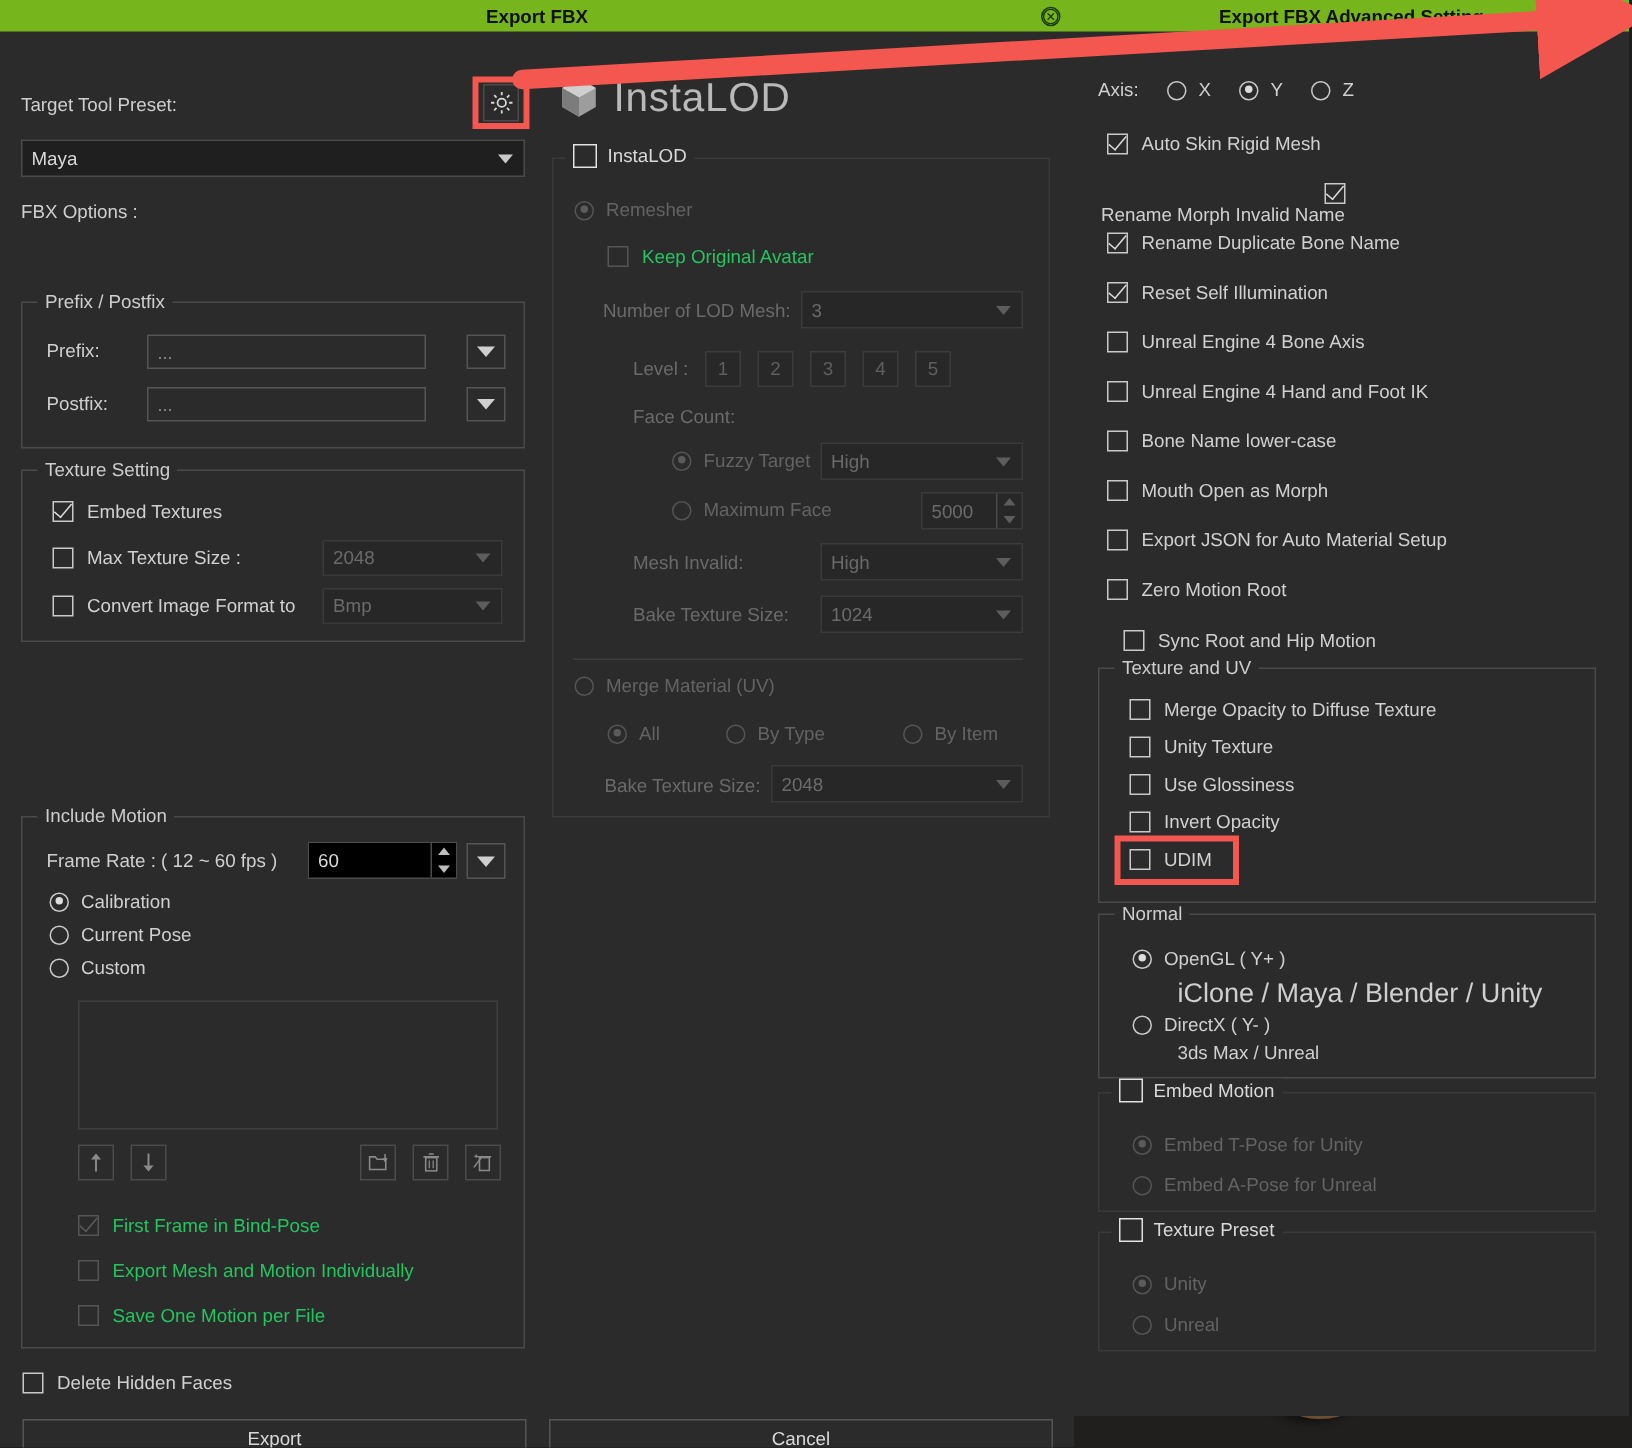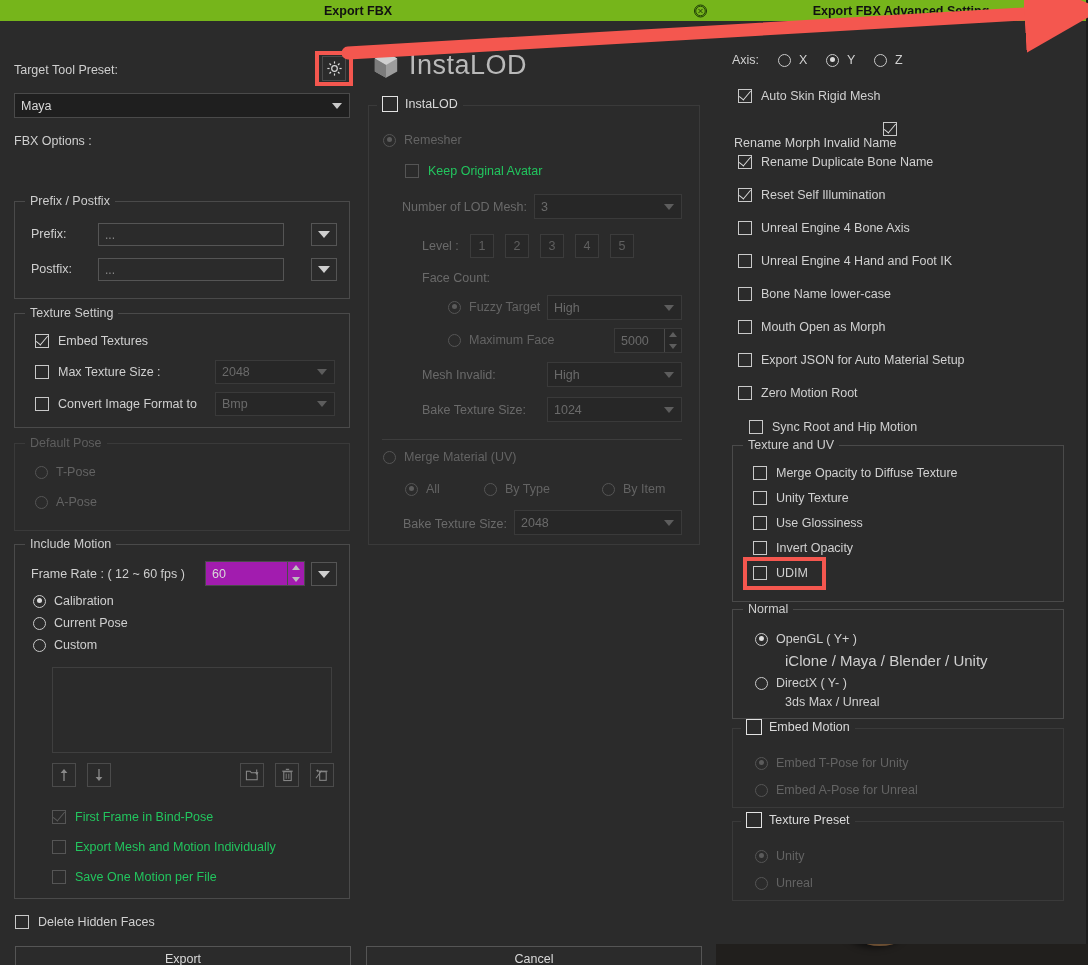--- a/index.html
+++ b/index.html
@@ -146,21 +146,21 @@
     font-size: 12.5px; display: flex; align-items: center; justify-content: center;
     cursor: pointer; font-family: "Liberation Sans", sans-serif;
   }
 
   .iconbtn {
     width: 24px; height: 24px; border: 1px solid #4b4b4b; background: #2b2b2b;
     display: flex; align-items: center; justify-content: center; cursor: pointer;
   }
 
   .spin {
-    height: 25px; background: #a21caf; border: 1px solid #4a4a4a;
+    height: 25px; background: #000000; border: 1px solid #4a4a4a;
     display: flex; align-items: center; font-size: 12.5px; color: #d9d9d9; padding-left: 6px;
     position: relative;
   }
   .spin.dim { color: #6a6a6a; border-color:#3a3a3a; background:#272727;}
   .spin .arrows {
     position: absolute; right: 0; top: 0; bottom: 0; width: 17px;
     border-left: 1px solid #4a4a4a; display: flex; flex-direction: column;
   }
   .spin .arrows div { flex: 1; display: flex; align-items: center; justify-content: center; cursor:pointer;}
   .spin .arrows .up { width:0;height:0;border-left:4px solid transparent;border-right:4px solid transparent;border-bottom:5px solid #bdbdbd;}
@@ -284,31 +284,20 @@
         <div class="cb" style="position:absolute;left:20px;top:83px;">
           <span class="box"></span>
           <span class="txt">Convert Image Format to</span>
         </div>
         <div class="combo dim" style="position:absolute;left:200px;top:78px;width:120px;height:24px;">
           <span>Bmp</span>
           <span class="caret"></span>
         </div>
       </div>
 
-      <div class="group dim" style="left:14px;top:422px;width:336px;height:88px;">
-        <span class="gtitle">Default Pose</span>
-        <div class="rb dim" style="position:absolute;left:20px;top:21px;">
-          <span class="dot"></span>
-          <span class="txt">T-Pose</span>
-        </div>
-        <div class="rb dim" style="position:absolute;left:20px;top:51px;">
-          <span class="dot"></span>
-          <span class="txt">A-Pose</span>
-        </div>
-      </div>
 
       <div class="group" style="left:14px;top:523px;width:336px;height:355px;">
         <span class="gtitle">Include Motion</span>
 
         <div class="lbl" style="position:absolute;left:16px;top:22px;">Frame Rate : ( 12 ~ 60 fps )</div>
         <div class="spin" style="position:absolute;left:190px;top:16px;width:100px;">
           <span>60</span>
           <span class="arrows">
             <div>
                 <i class="up"></i>
@@ -606,21 +595,21 @@
         </div>
         <div class="hl" style="left:10px;top:111px;width:83px;height:33px;"></div>
       </div>
 
       <div class="group" style="left:16px;top:588px;width:332px;height:110px;">
         <span class="gtitle">Normal</span>
         <div class="rb" style="position:absolute;left:22px;top:22px;">
           <span class="dot on"></span>
           <span class="txt">OpenGL ( Y+ )</span>
         </div>
-        <div class="lbl" style="position:absolute;left:52px;top:42px;font-size:15px;">iClone / Maya / Blender / Unity</div>
+        <div class="lbl" style="position:absolute;left:52px;top:42px;font-size:18px;">iClone / Maya / Blender / Unity</div>
         <div class="rb" style="position:absolute;left:22px;top:66px;">
           <span class="dot"></span>
           <span class="txt">DirectX ( Y- )</span>
         </div>
         <div class="lbl" style="position:absolute;left:52px;top:85px;font-size:12.5px;">3ds Max / Unreal</div>
       </div>
 
       <div class="group dim" style="left:16px;top:707px;width:332px;height:80px;">
         <span class="gtitle withbox">
           <span class="cb big">

